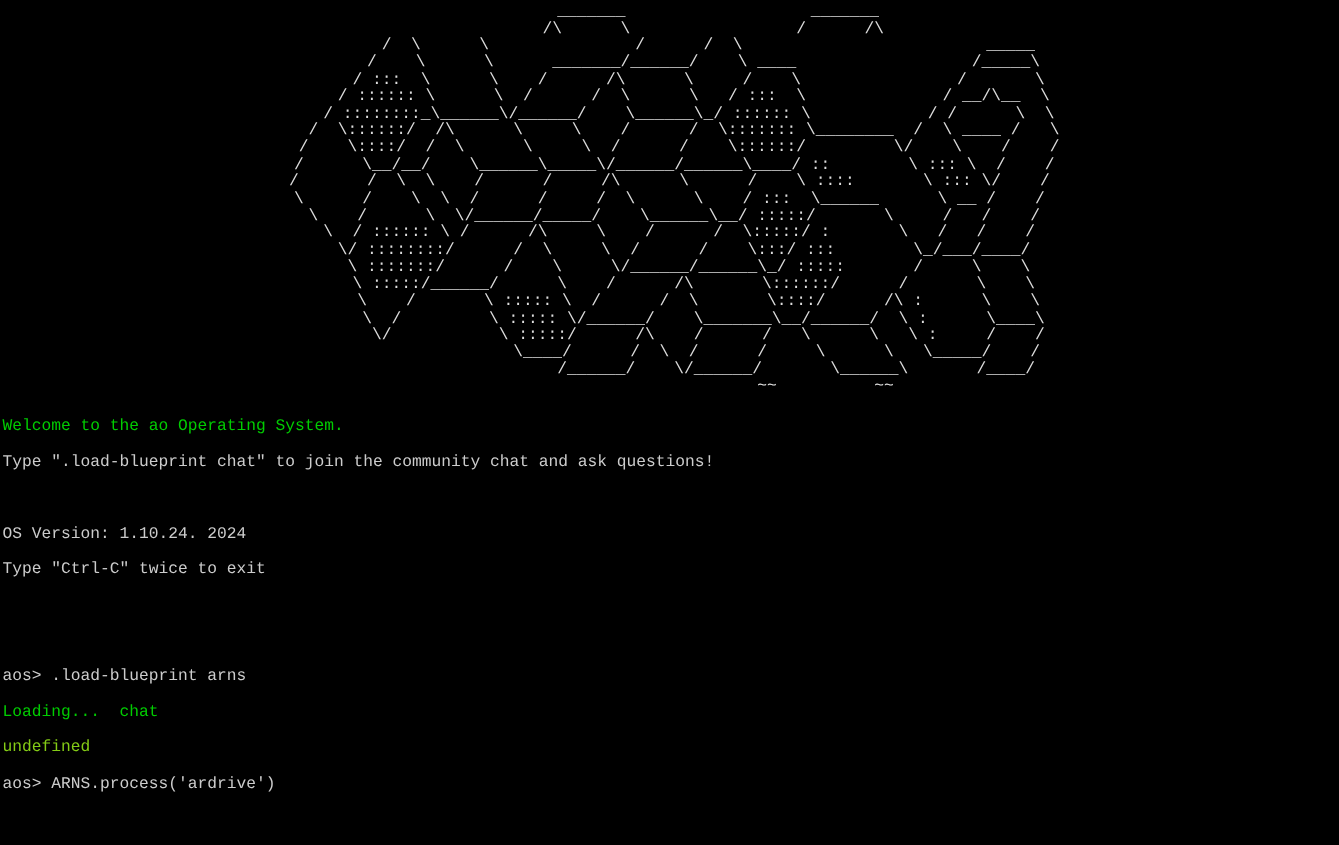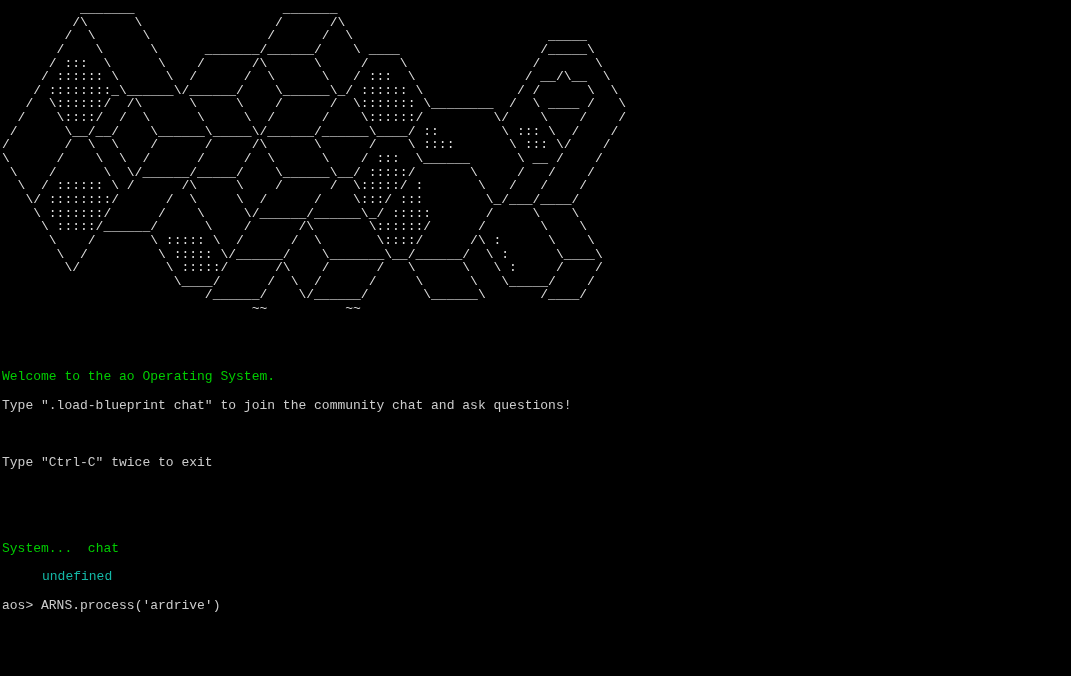--- a/index.html
+++ b/index.html
@@ -7,30 +7,30 @@
       background: #000;
       color: #ccc;
       font-family: 'Courier New', monospace;
       font-size: 13px;
       line-height: 1.1;
       padding: 2px;
       width: 1071px;
       height: 676px;
       overflow: hidden;
     }
-    pre { font-family: inherit; }
+    pre { font-family: inherit; text-align: center; }
     .ascii-art {
       color: #ddd;
       white-space: pre;
       line-height: 1.05;
       letter-spacing: 0px;
       margin-bottom: 4px;
     }
-    .green { color: #00cc00; margin-top: 36px; }
-    .dim { color: #14b8a6; margin-left: 40px; }
+    .green { color: #00cc00; }
+    .dim { color: #84cc16; }
     .line { white-space: pre; }
     .terminal-body { white-space: pre; }
   </style>
 </head>
 <body>
 
 <pre class="ascii-art">          _______                   _______
          /\      \                 /      /\
         /  \      \               /      /  \                         _____
        /    \      \      _______/______/    \ ____                  /_____\
@@ -51,24 +51,26 @@
        \  /         \ ::::: \/______/    \_______\__/______/  \ :      \____\
         \/           \ :::::/      /\    /      /   \      \   \ :     /    /
                       \____/      /  \  /      /     \      \   \_____/    /
                           /______/    \/______/       \______\       /____/
                                 ~~          ~~</pre>
 
 <div class="terminal-body">
 <div class="line green">Welcome to the ao Operating System.</div>
 <div class="line">Type ".load-blueprint chat" to join the community chat and ask questions!</div>
 <div class="line">&nbsp;</div>
+<div class="line">OS Version: 1.10.24. 2024</div>
 <div class="line">Type "Ctrl-C" twice to exit</div>
 <div class="line">&nbsp;</div>
 <div class="line">&nbsp;</div>
-<div class="line"><span class="green">System...  </span><span class="green">chat</span></div>
+<div class="line"><span>aos&gt; </span><span>.load-blueprint arns</span></div>
+<div class="line"><span class="green">Loading...  </span><span class="green">chat</span></div>
 <div class="line dim">undefined</div>
 <div class="line"><span>aos&gt; </span><span>ARNS.process('ardrive')</span></div>
 
 
 
 
 
 
 
 

